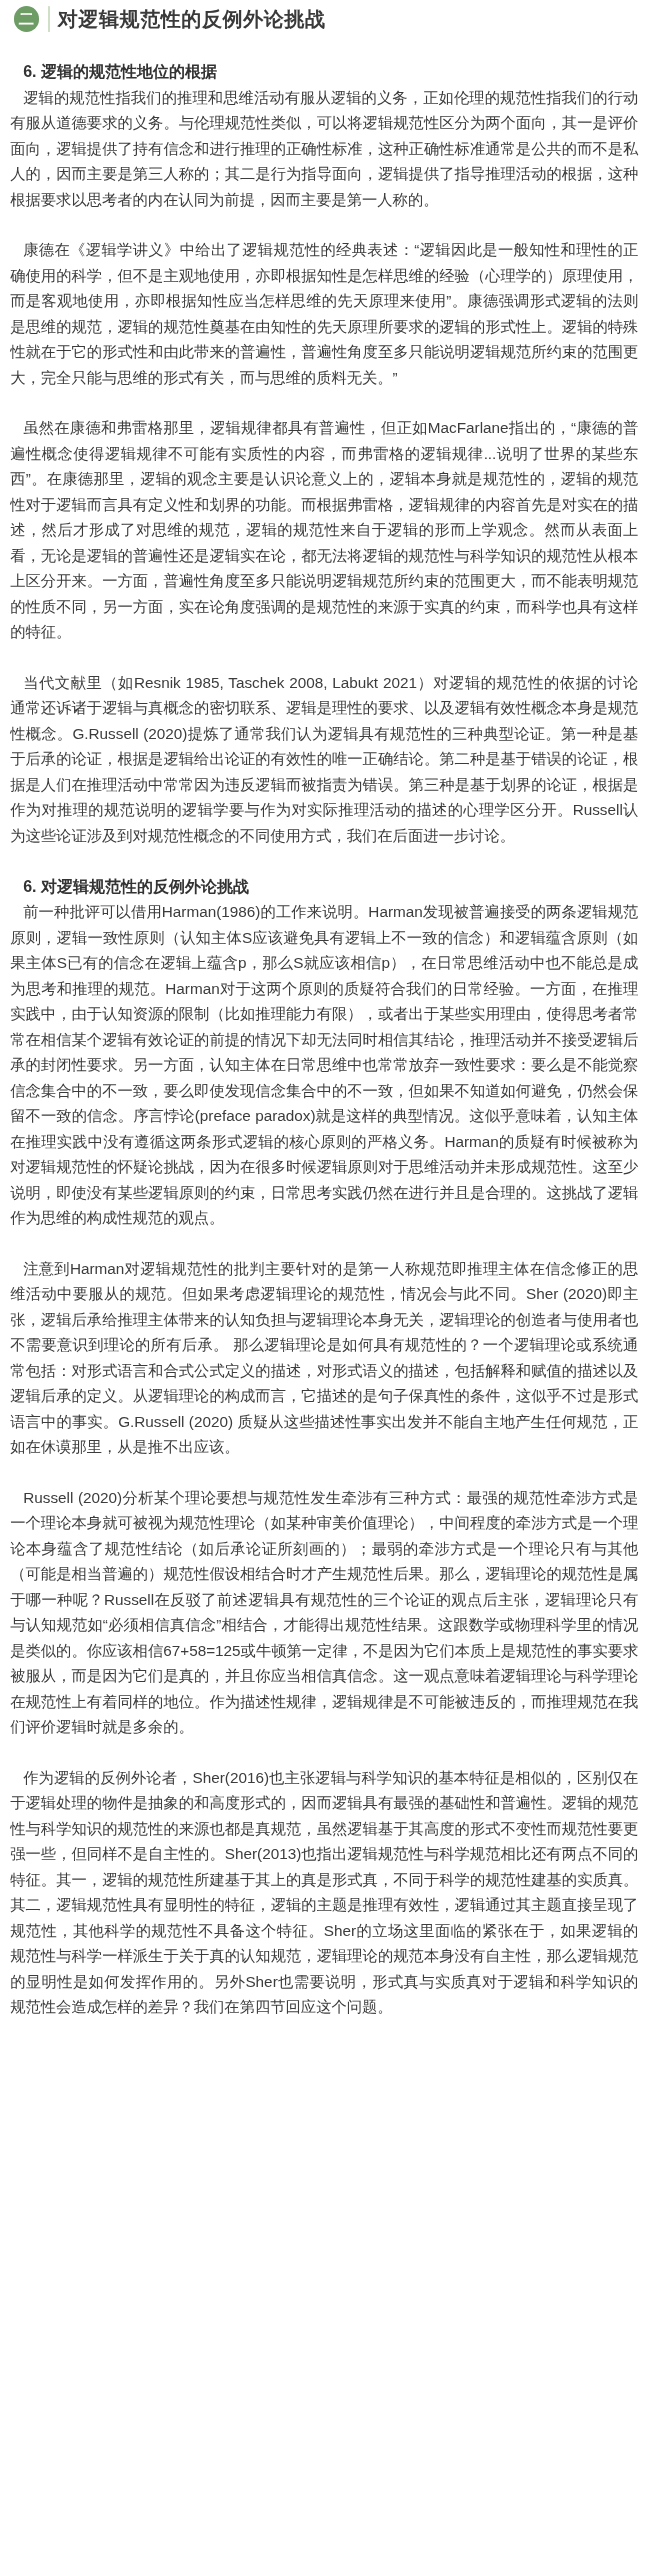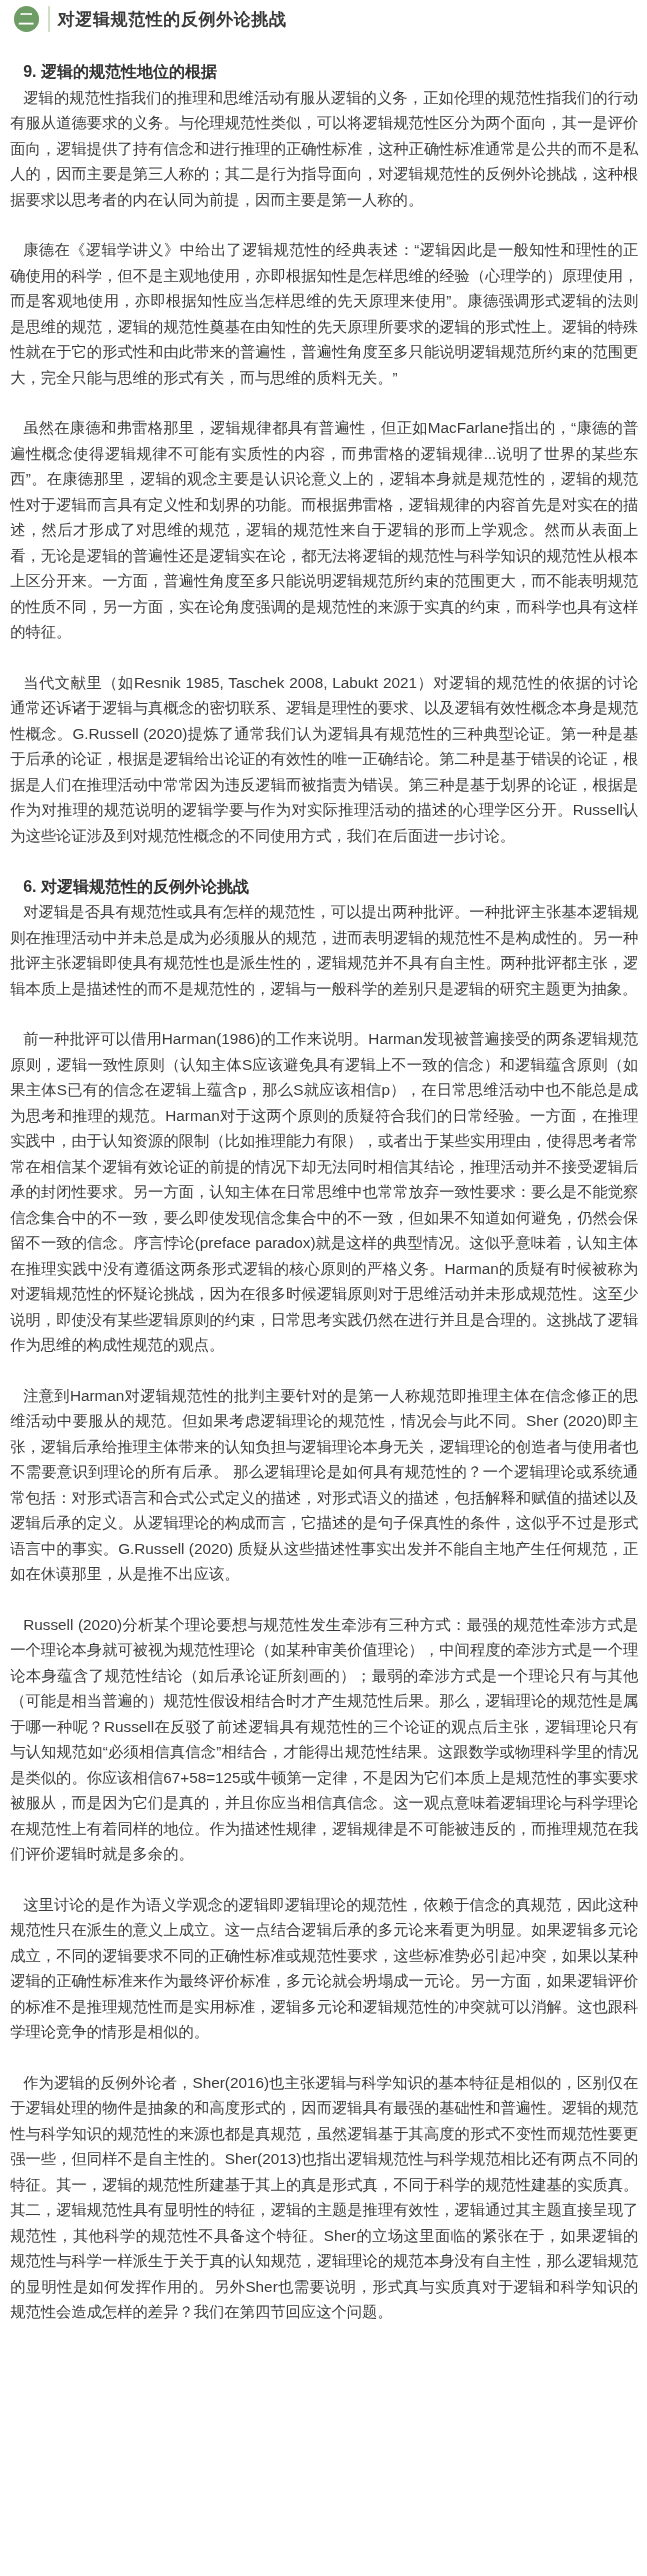--- a/index.html
+++ b/index.html
@@ -42,21 +42,21 @@
   }
   .accent-bar {
     flex: 0 0 auto;
     width: 2.8px;
     height: 26.6px;
     background: #cfe0c6;
     margin-left: 8.5px;
     border-radius: 0.6px;
   }
   h1.page-title {
-    font-size: 17px;
+    font-size: 20px;
     font-weight: 700;
     color: #3a3a3a;
     margin: 0 0 0 7.4px;
     letter-spacing: 0.6px;
     white-space: nowrap;
   }
   h2.section-heading {
     font-size: 16px;
     font-weight: 700;
     color: #333333;
@@ -83,28 +83,26 @@
 <div class="doc">
 
   <header class="doc-header">
     <span class="badge" style="background: rgb(109, 156, 101);">
       <span>二</span>
     </span>
     <span class="accent-bar" style="background: rgb(207, 224, 198);"></span>
     <h1 class="page-title">对逻辑规范性的反例外论挑战</h1>
   </header>
 
-  <h2 class="section-heading">9. 逻辑的规范性地位的根据</h2>
-  <p class="body-paragraph">逻辑的规范性指我们的推理和思维活动有服从逻辑的义务，正如伦理的规范性指我们的行动有服从道德要求的义务。与伦理规范性类似，可以将逻辑规范性区分为两个面向，其一是评价面向，逻辑提供了持有信念和进行推理的正确性标准，这种正确性标准通常是公共的而不是私人的，因而主要是第三人称的；其二是行为指导面向，对逻辑规范性的反例外论挑战，这种根据要求以思考者的内在认同为前提，因而主要是第一人称的。</p>
+  <h2 class="section-heading">6. 逻辑的规范性地位的根据</h2>
+  <p class="body-paragraph">逻辑的规范性指我们的推理和思维活动有服从逻辑的义务，正如伦理的规范性指我们的行动有服从道德要求的义务。与伦理规范性类似，可以将逻辑规范性区分为两个面向，其一是评价面向，逻辑提供了持有信念和进行推理的正确性标准，这种正确性标准通常是公共的而不是私人的，因而主要是第三人称的；其二是行为指导面向，逻辑提供了指导推理活动的根据，这种根据要求以思考者的内在认同为前提，因而主要是第一人称的。</p>
   <p class="body-paragraph">康德在《逻辑学讲义》中给出了逻辑规范性的经典表述：“逻辑因此是一般知性和理性的正确使用的科学，但不是主观地使用，亦即根据知性是怎样思维的经验（心理学的）原理使用，而是客观地使用，亦即根据知性应当怎样思维的先天原理来使用”。康德强调形式逻辑的法则是思维的规范，逻辑的规范性奠基在由知性的先天原理所要求的逻辑的形式性上。逻辑的特殊性就在于它的形式性和由此带来的普遍性，普遍性角度至多只能说明逻辑规范所约束的范围更大，完全只能与思维的形式有关，而与思维的质料无关。”</p>
   <p class="body-paragraph">虽然在康德和弗雷格那里，逻辑规律都具有普遍性，但正如MacFarlane指出的，“康德的普遍性概念使得逻辑规律不可能有实质性的内容，而弗雷格的逻辑规律...说明了世界的某些东西”。在康德那里，逻辑的观念主要是认识论意义上的，逻辑本身就是规范性的，逻辑的规范性对于逻辑而言具有定义性和划界的功能。而根据弗雷格，逻辑规律的内容首先是对实在的描述，然后才形成了对思维的规范，逻辑的规范性来自于逻辑的形而上学观念。然而从表面上看，无论是逻辑的普遍性还是逻辑实在论，都无法将逻辑的规范性与科学知识的规范性从根本上区分开来。一方面，普遍性角度至多只能说明逻辑规范所约束的范围更大，而不能表明规范的性质不同，另一方面，实在论角度强调的是规范性的来源于实真的约束，而科学也具有这样的特征。</p>
   <p class="body-paragraph">当代文献里（如Resnik 1985, Taschek 2008, Labukt 2021）对逻辑的规范性的依据的讨论通常还诉诸于逻辑与真概念的密切联系、逻辑是理性的要求、以及逻辑有效性概念本身是规范性概念。G.Russell (2020)提炼了通常我们认为逻辑具有规范性的三种典型论证。第一种是基于后承的论证，根据是逻辑给出论证的有效性的唯一正确结论。第二种是基于错误的论证，根据是人们在推理活动中常常因为违反逻辑而被指责为错误。第三种是基于划界的论证，根据是作为对推理的规范说明的逻辑学要与作为对实际推理活动的描述的心理学区分开。Russell认为这些论证涉及到对规范性概念的不同使用方式，我们在后面进一步讨论。</p>
 
   <h2 class="section-heading">6. 对逻辑规范性的反例外论挑战</h2>
-  <p class="body-paragraph">对逻辑是否具有规范性或具有怎样的规范性，可以提出两种批评。一种批评主张基本逻辑规则在推理活动中并未总是成为必须服从的规范，进而表明逻辑的规范性不是构成性的。另一种批评主张逻辑即使具有规范性也是派生性的，逻辑规范并不具有自主性。两种批评都主张，逻辑本质上是描述性的而不是规范性的，逻辑与一般科学的差别只是逻辑的研究主题更为抽象。</p>
   <p class="body-paragraph">前一种批评可以借用Harman(1986)的工作来说明。Harman发现被普遍接受的两条逻辑规范原则，逻辑一致性原则（认知主体S应该避免具有逻辑上不一致的信念）和逻辑蕴含原则（如果主体S已有的信念在逻辑上蕴含p，那么S就应该相信p），在日常思维活动中也不能总是成为思考和推理的规范。Harman对于这两个原则的质疑符合我们的日常经验。一方面，在推理实践中，由于认知资源的限制（比如推理能力有限），或者出于某些实用理由，使得思考者常常在相信某个逻辑有效论证的前提的情况下却无法同时相信其结论，推理活动并不接受逻辑后承的封闭性要求。另一方面，认知主体在日常思维中也常常放弃一致性要求：要么是不能觉察信念集合中的不一致，要么即使发现信念集合中的不一致，但如果不知道如何避免，仍然会保留不一致的信念。序言悖论(preface paradox)就是这样的典型情况。这似乎意味着，认知主体在推理实践中没有遵循这两条形式逻辑的核心原则的严格义务。Harman的质疑有时候被称为对逻辑规范性的怀疑论挑战，因为在很多时候逻辑原则对于思维活动并未形成规范性。这至少说明，即使没有某些逻辑原则的约束，日常思考实践仍然在进行并且是合理的。这挑战了逻辑作为思维的构成性规范的观点。</p>
   <p class="body-paragraph">注意到Harman对逻辑规范性的批判主要针对的是第一人称规范即推理主体在信念修正的思维活动中要服从的规范。但如果考虑逻辑理论的规范性，情况会与此不同。Sher (2020)即主张，逻辑后承给推理主体带来的认知负担与逻辑理论本身无关，逻辑理论的创造者与使用者也不需要意识到理论的所有后承。 那么逻辑理论是如何具有规范性的？一个逻辑理论或系统通常包括：对形式语言和合式公式定义的描述，对形式语义的描述，包括解释和赋值的描述以及逻辑后承的定义。从逻辑理论的构成而言，它描述的是句子保真性的条件，这似乎不过是形式语言中的事实。G.Russell (2020) 质疑从这些描述性事实出发并不能自主地产生任何规范，正如在休谟那里，从是推不出应该。</p>
   <p class="body-paragraph">Russell (2020)分析某个理论要想与规范性发生牵涉有三种方式：最强的规范性牵涉方式是一个理论本身就可被视为规范性理论（如某种审美价值理论），中间程度的牵涉方式是一个理论本身蕴含了规范性结论（如后承论证所刻画的）；最弱的牵涉方式是一个理论只有与其他（可能是相当普遍的）规范性假设相结合时才产生规范性后果。那么，逻辑理论的规范性是属于哪一种呢？Russell在反驳了前述逻辑具有规范性的三个论证的观点后主张，逻辑理论只有与认知规范如“必须相信真信念”相结合，才能得出规范性结果。这跟数学或物理科学里的情况是类似的。你应该相信67+58=125或牛顿第一定律，不是因为它们本质上是规范性的事实要求被服从，而是因为它们是真的，并且你应当相信真信念。这一观点意味着逻辑理论与科学理论在规范性上有着同样的地位。作为描述性规律，逻辑规律是不可能被违反的，而推理规范在我们评价逻辑时就是多余的。</p>
-  <p class="body-paragraph">这里讨论的是作为语义学观念的逻辑即逻辑理论的规范性，依赖于信念的真规范，因此这种规范性只在派生的意义上成立。这一点结合逻辑后承的多元论来看更为明显。如果逻辑多元论成立，不同的逻辑要求不同的正确性标准或规范性要求，这些标准势必引起冲突，如果以某种逻辑的正确性标准来作为最终评价标准，多元论就会坍塌成一元论。另一方面，如果逻辑评价的标准不是推理规范性而是实用标准，逻辑多元论和逻辑规范性的冲突就可以消解。这也跟科学理论竞争的情形是相似的。</p>
   <p class="body-paragraph">作为逻辑的反例外论者，Sher(2016)也主张逻辑与科学知识的基本特征是相似的，区别仅在于逻辑处理的物件是抽象的和高度形式的，因而逻辑具有最强的基础性和普遍性。逻辑的规范性与科学知识的规范性的来源也都是真规范，虽然逻辑基于其高度的形式不变性而规范性要更强一些，但同样不是自主性的。Sher(2013)也指出逻辑规范性与科学规范相比还有两点不同的特征。其一，逻辑的规范性所建基于其上的真是形式真，不同于科学的规范性建基的实质真。其二，逻辑规范性具有显明性的特征，逻辑的主题是推理有效性，逻辑通过其主题直接呈现了规范性，其他科学的规范性不具备这个特征。Sher的立场这里面临的紧张在于，如果逻辑的规范性与科学一样派生于关于真的认知规范，逻辑理论的规范本身没有自主性，那么逻辑规范的显明性是如何发挥作用的。另外Sher也需要说明，形式真与实质真对于逻辑和科学知识的规范性会造成怎样的差异？我们在第四节回应这个问题。</p>
 
 </div>
 
 
 </body></html>

